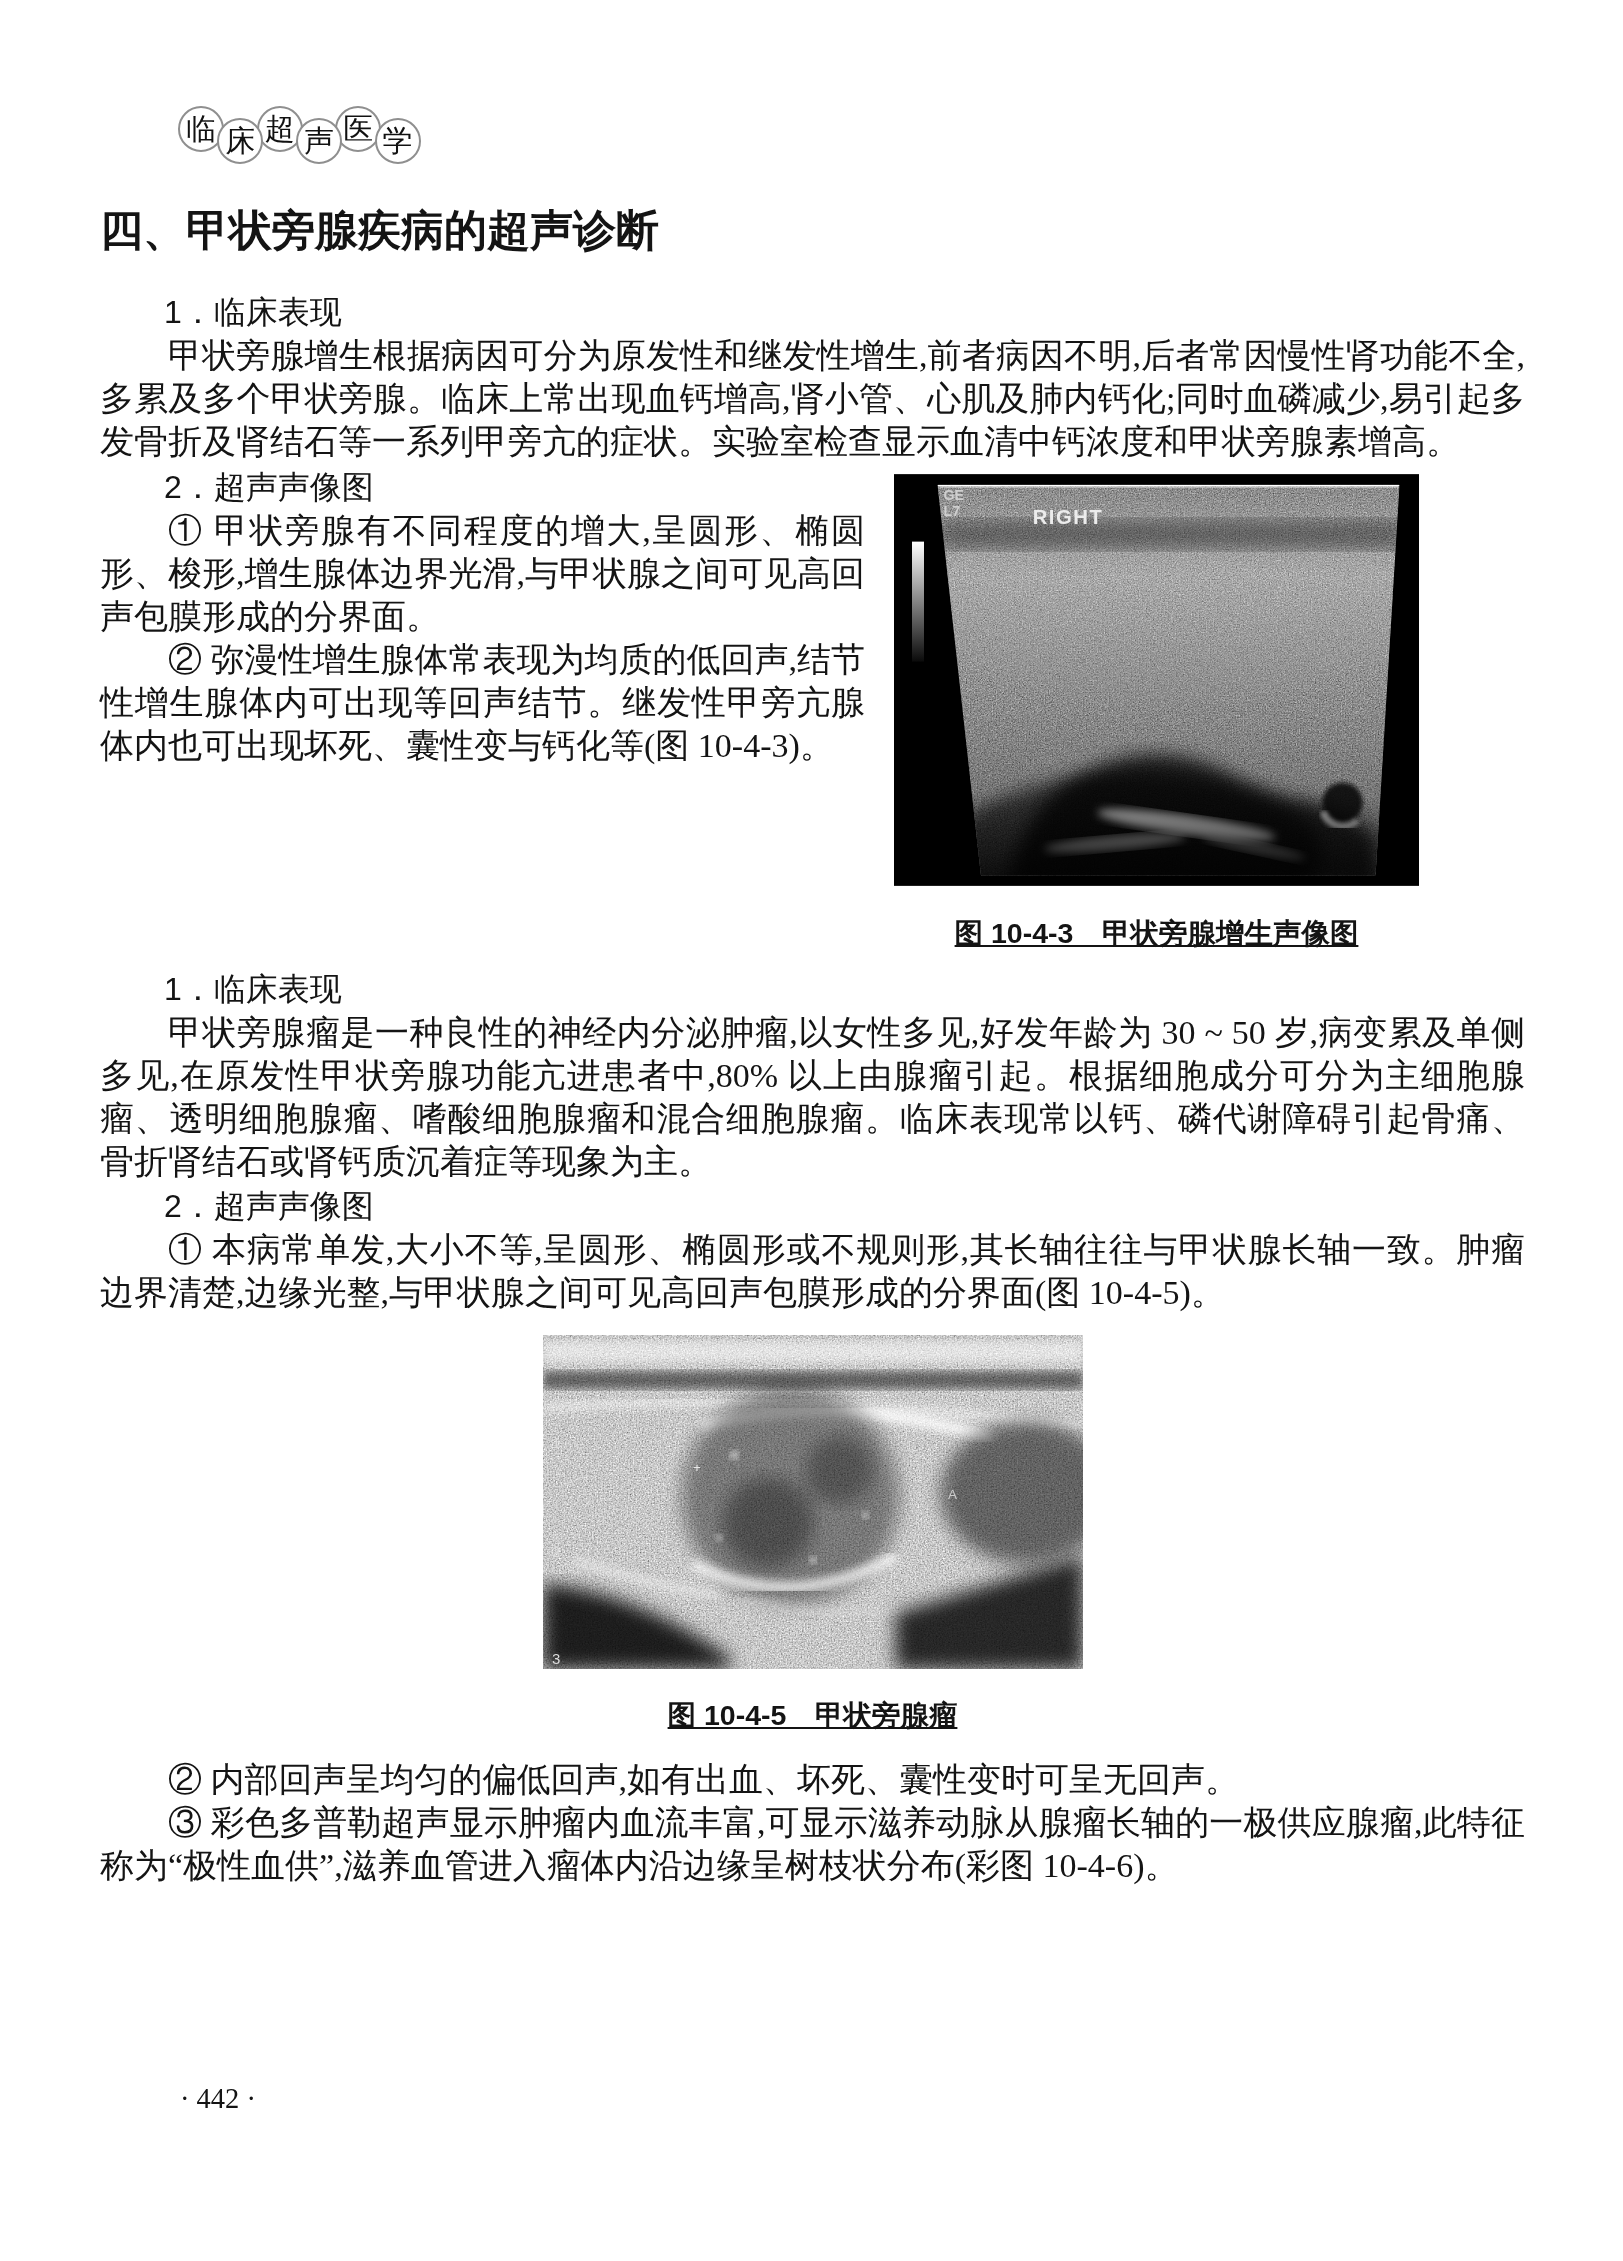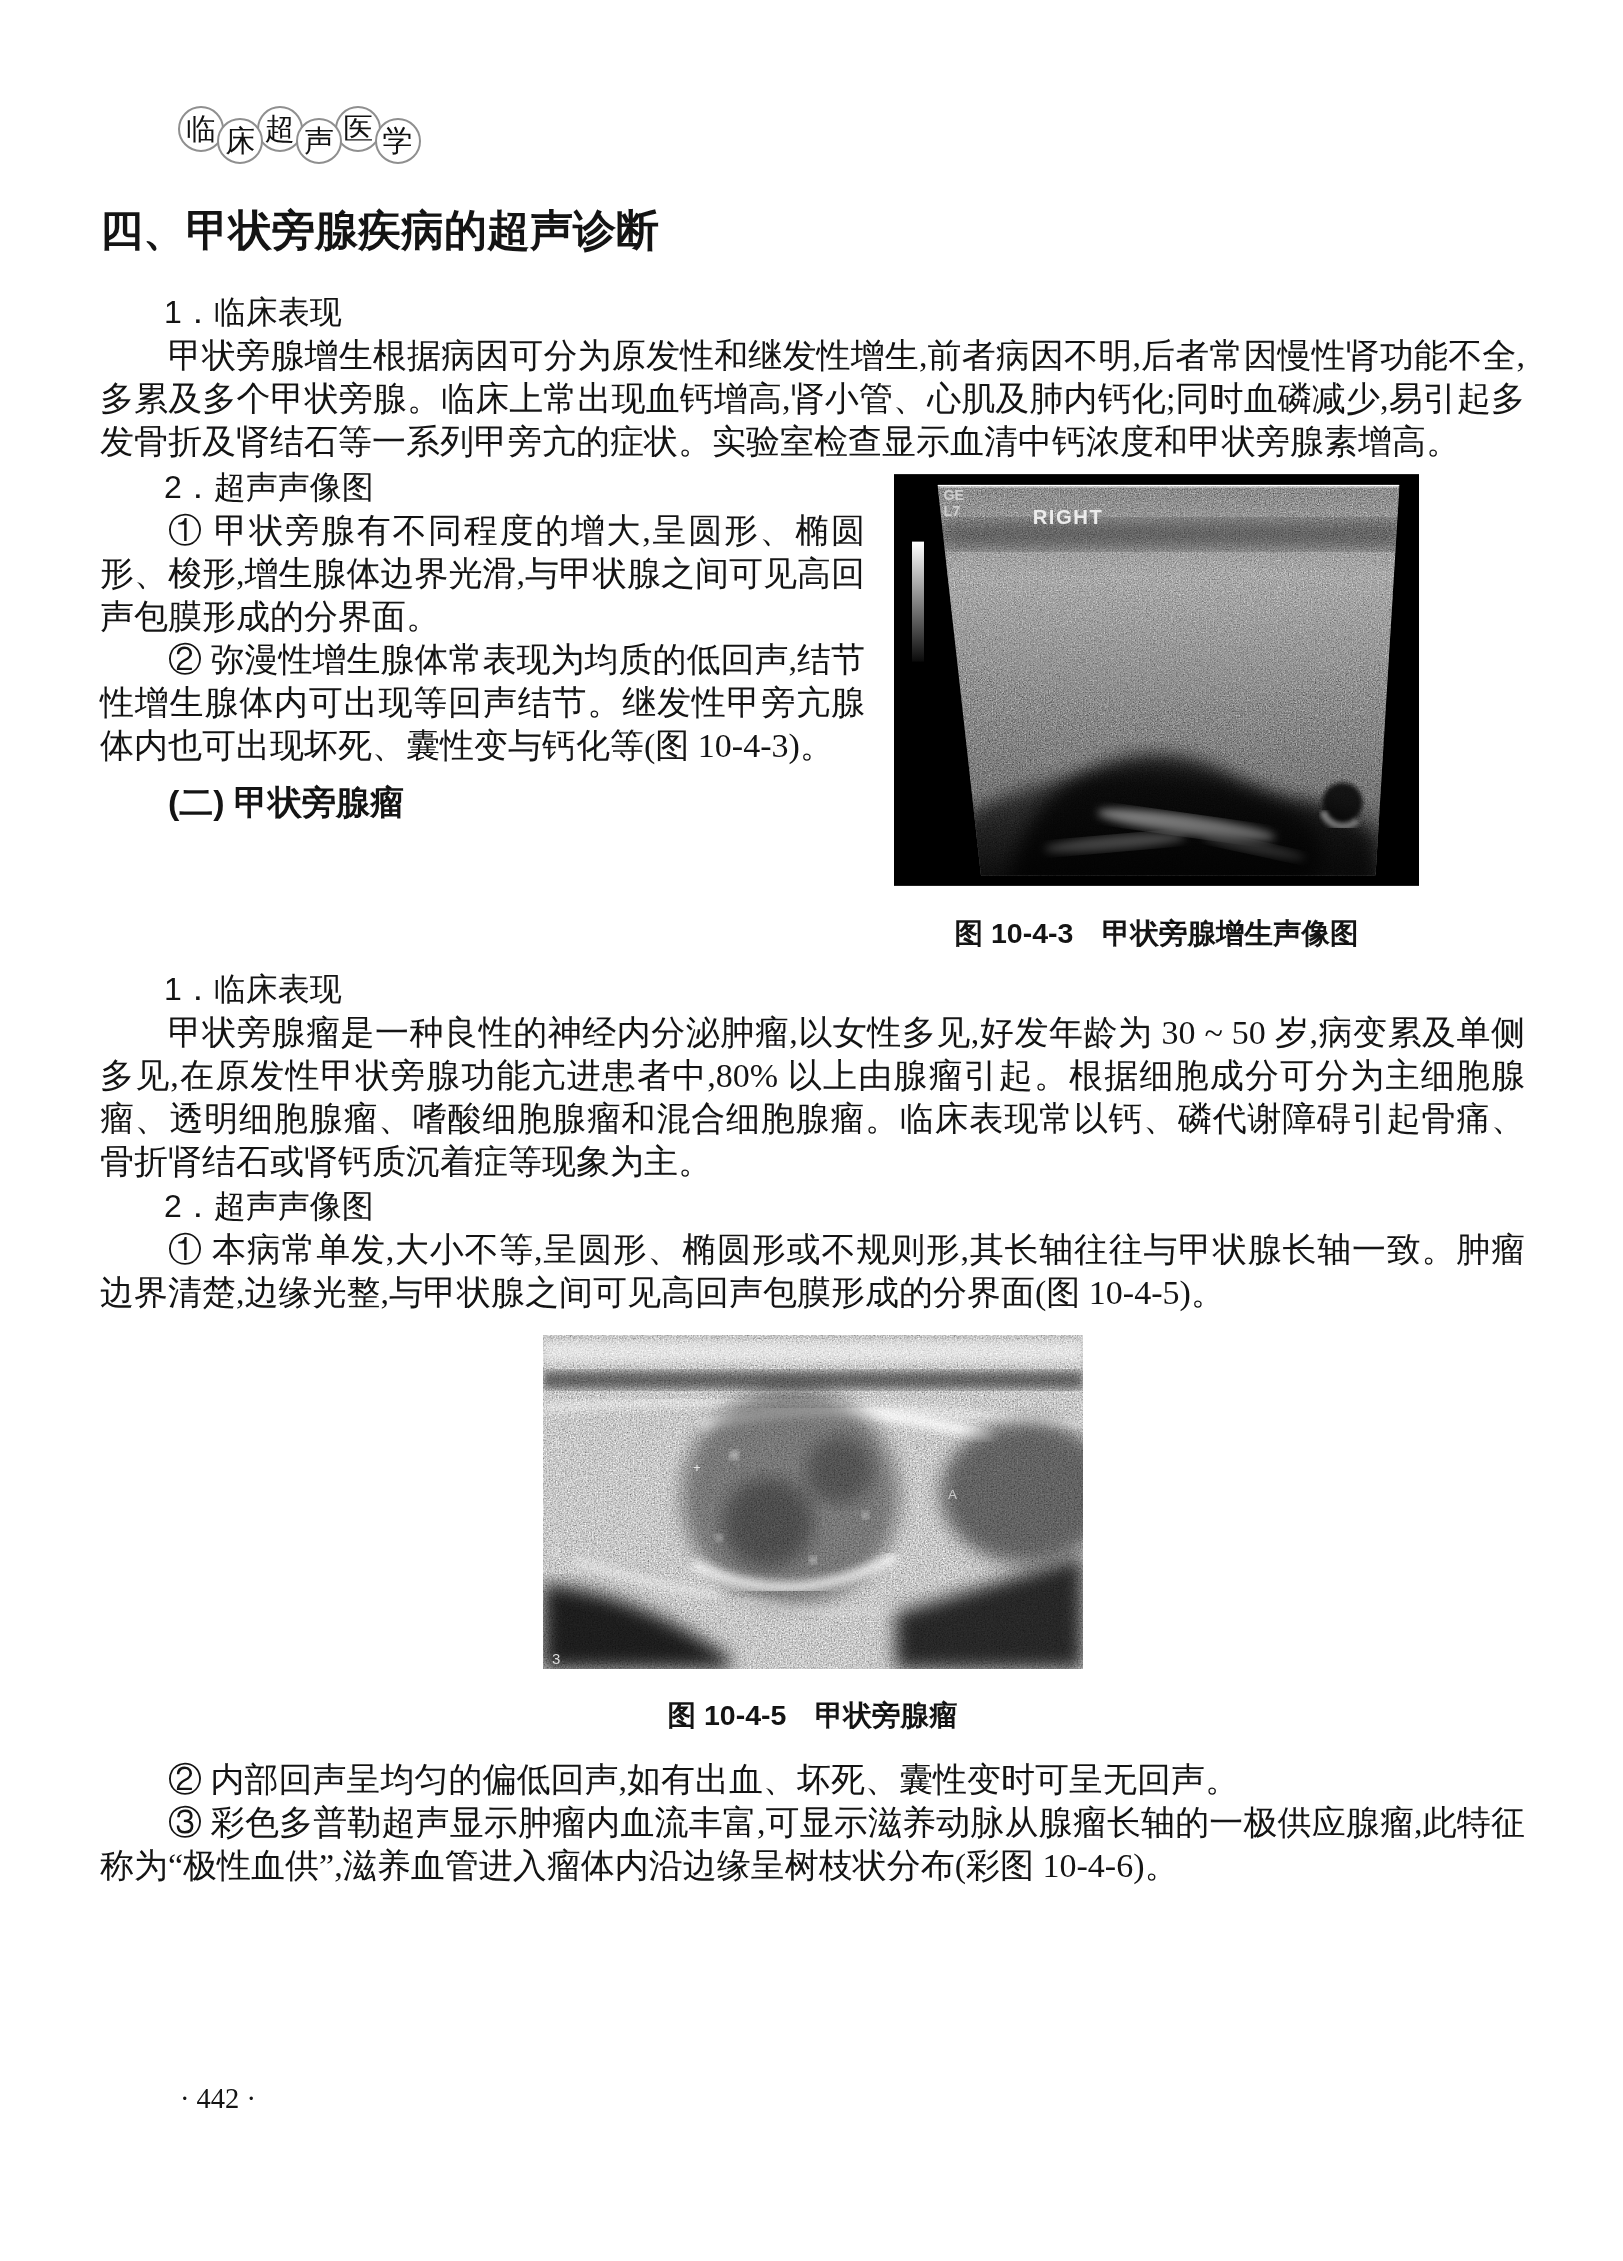--- a/index.html
+++ b/index.html
@@ -60,20 +60,21 @@
 
   .figure { margin:8px; }
   .fig2-wrap { width:540px; margin:21px auto 0 auto; }
   .fig-caption {
     font-family:"Liberation Sans", sans-serif;
     font-weight:bold;
     font-size:28.5px; line-height:34px;
     text-align:center;
     margin-top:19.5px;
     text-indent:0;
+    text-decoration:underline;
   }
   .after-fig { margin-top:25.5px; }
 
   .page-number {
     position:absolute; left:180px; top:2083px;
     font-size:28.5px;
     text-align:right;
   }
   svg text { user-select:none; }
 </style>
@@ -96,21 +97,20 @@
     <h1 class="title">四、甲状旁腺疾病的超声诊断</h1>
 
     <p class="sub-heading">1．临床表现</p>
     <p class="para">甲状旁腺增生根据病因可分为原发性和继发性增生,前者病因不明,后者常因慢性肾功能不全,多累及多个甲状旁腺。临床上常出现血钙增高,肾小管、心肌及肺内钙化;同时血磷减少,易引起多发骨折及肾结石等一系列甲旁亢的症状。实验室检查显示血清中钙浓度和甲状旁腺素增高。</p>
 
     <div class="twocol">
       <div class="leftcol">
         <p class="sub-heading" style="margin-top:0;">2．超声声像图</p>
         <p class="para">① 甲状旁腺有不同程度的增大,呈圆形、椭圆形、梭形,增生腺体边界光滑,与甲状腺之间可见高回声包膜形成的分界面。</p>
         <p class="para">② 弥漫性增生腺体常表现为均质的低回声,结节性增生腺体内可出现等回声结节。继发性甲旁亢腺体内也可出现坏死、囊性变与钙化等(图 10-4-3)。</p>
-        <p class="sec-heading">(二) 甲状旁腺瘤</p>
       </div>
 
       <figure class="figure rightcol">
         
         <svg viewBox="0 0 700 549" width="525" height="412" role="img" style="font-size:45px">
           <defs>
             <clipPath id="s1-scan">
                 <polygon points="58,14 674,14 642,535 116,535"></polygon>
               </clipPath>
             <filter id="s1-sp" x="0" y="0" width="100%" height="100%">

